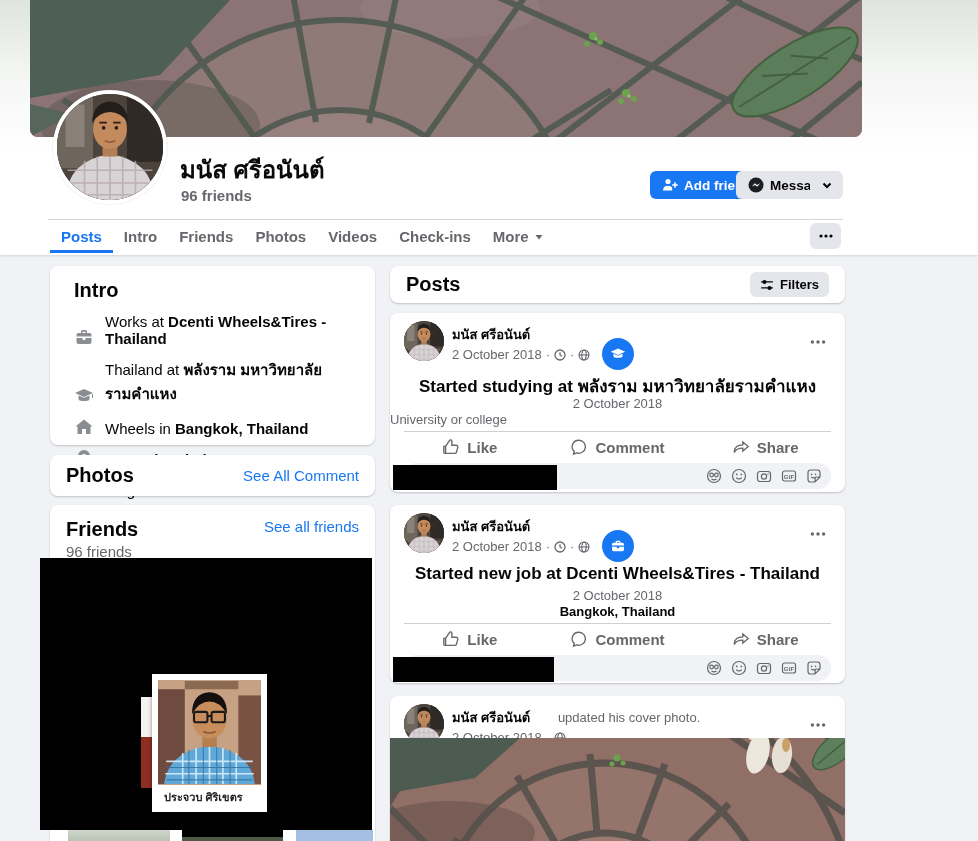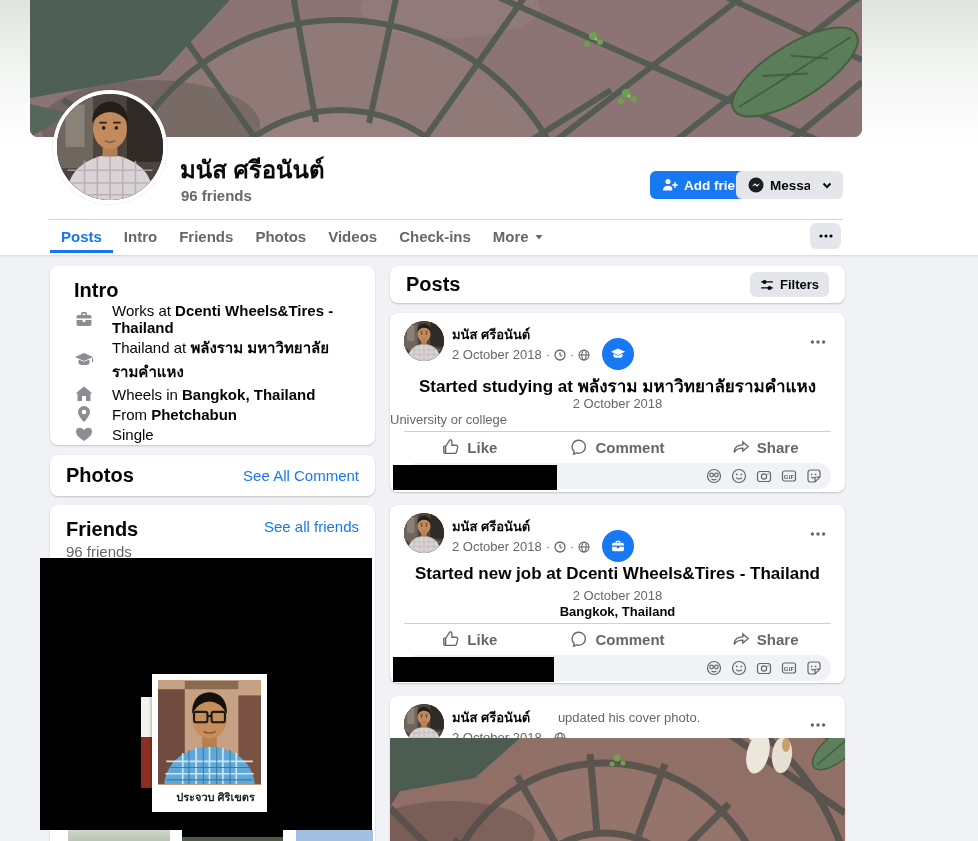--- a/index.html
+++ b/index.html
@@ -48,40 +48,40 @@
   .more-dots {
     position:absolute; left:810px; top:223px; width:31px; height:26px;
     border-radius:6px; background:#e4e6eb; display:flex; align-items:center; justify-content:center; cursor:pointer;
   }
   
   .card { position:absolute; background:#fff; border-radius:8px; box-shadow:0 1px 2px rgba(0,0,0,.2); }
   .card-title { font-size:20px; font-weight:700; color:#050505; }
   .blue-link { font-size:15px; color:#1877f2; cursor:pointer; text-decoration:none; }
   
   #intro-card { left:50px; top:266px; width:325px; height:179px; padding:13px 24px; }
-  .intro-row { display:flex; align-items:center; gap:18px; font-size:15px; color:#050505; }
+  .intro-row { display:flex; align-items:flex-end; gap:11px; margin-top:11px; font-size:15px; color:#050505; }
   .intro-row:first-of-type { margin-top:13px; }
   .intro-ico { width:20px; height:20px; flex:0 0 20px; color:#8a8d91; display:flex; align-items:center; justify-content:center; }
   .intro-entity { font-weight:600; }
   
   #photos-card { left:50px; top:455px; width:325px; height:41px; display:flex; align-items:center; justify-content:space-between; padding:0 16px; }
   
   #friends-card { left:50px; top:505px; width:325px; height:336px; padding:13px 16px; border-radius:8px 8px 0 0; }
   .friends-head { display:flex; align-items:flex-start; justify-content:space-between; }
   .friends-count { font-size:15px; color:#65676b; margin-top:2px; }
   
   .redact { position:absolute; background:#000; z-index:5; }
   #friends-redaction { left:40px; top:558px; width:332px; height:272px; }
   #friend-sliver { position:absolute; left:141px; top:697px; width:11px; height:91px; z-index:6;
     background:linear-gradient(180deg,#f5f3f0 0 44%,#8c2f22 44% 100%); }
   #friend-frame { position:absolute; left:152px; top:674px; width:115px; height:138px; background:#fff;
     box-shadow:0 1px 4px rgba(0,0,0,.45); z-index:7; }
   #friend-frame .photo { position:absolute; left:6px; top:6px; width:103px; height:105px; overflow:hidden; background:#c7a184; }
   #friend-frame .photo svg { display:block; width:100%; height:100%; }
-  .friend-name { position:absolute; left:0; right:0; top:114px; text-align:center; font-size:11px; font-weight:700; color:#1c1e21;margin-left:12px; }
+  .friend-name { position:absolute; left:0; right:0; top:114px; font-size:11px; font-weight:700; color:#1c1e21;margin-left:12px; }
   .thumb { position:absolute; z-index:4; }
   #thumb-row-1 { left:68px; top:830px; width:102px; height:11px; background:linear-gradient(180deg,#cfd6cc,#b9c4b4); }
   #thumb-row-2-black { left:182px; top:830px; width:101px; height:7px; background:#000; z-index:5; }
   #thumb-row-2 { left:182px; top:837px; width:101px; height:4px; background:#4e5a45; }
   #thumb-row-3 { left:296px; top:830px; width:77px; height:11px; background:#a3c0e2; }
   
   #posts-head-card { left:390px; top:266px; width:455px; height:37px; display:flex; align-items:center; justify-content:space-between; padding:0 16px; }
   .filters-btn { display:flex; align-items:center; gap:6px; height:25px; padding:0 10px; border-radius:6px; background:#e4e6eb; font-size:13px; font-weight:600; color:#050505; cursor:pointer; }
   .post-card { left:390px; width:455px; }
   #post1 { top:313px; height:179px; }

